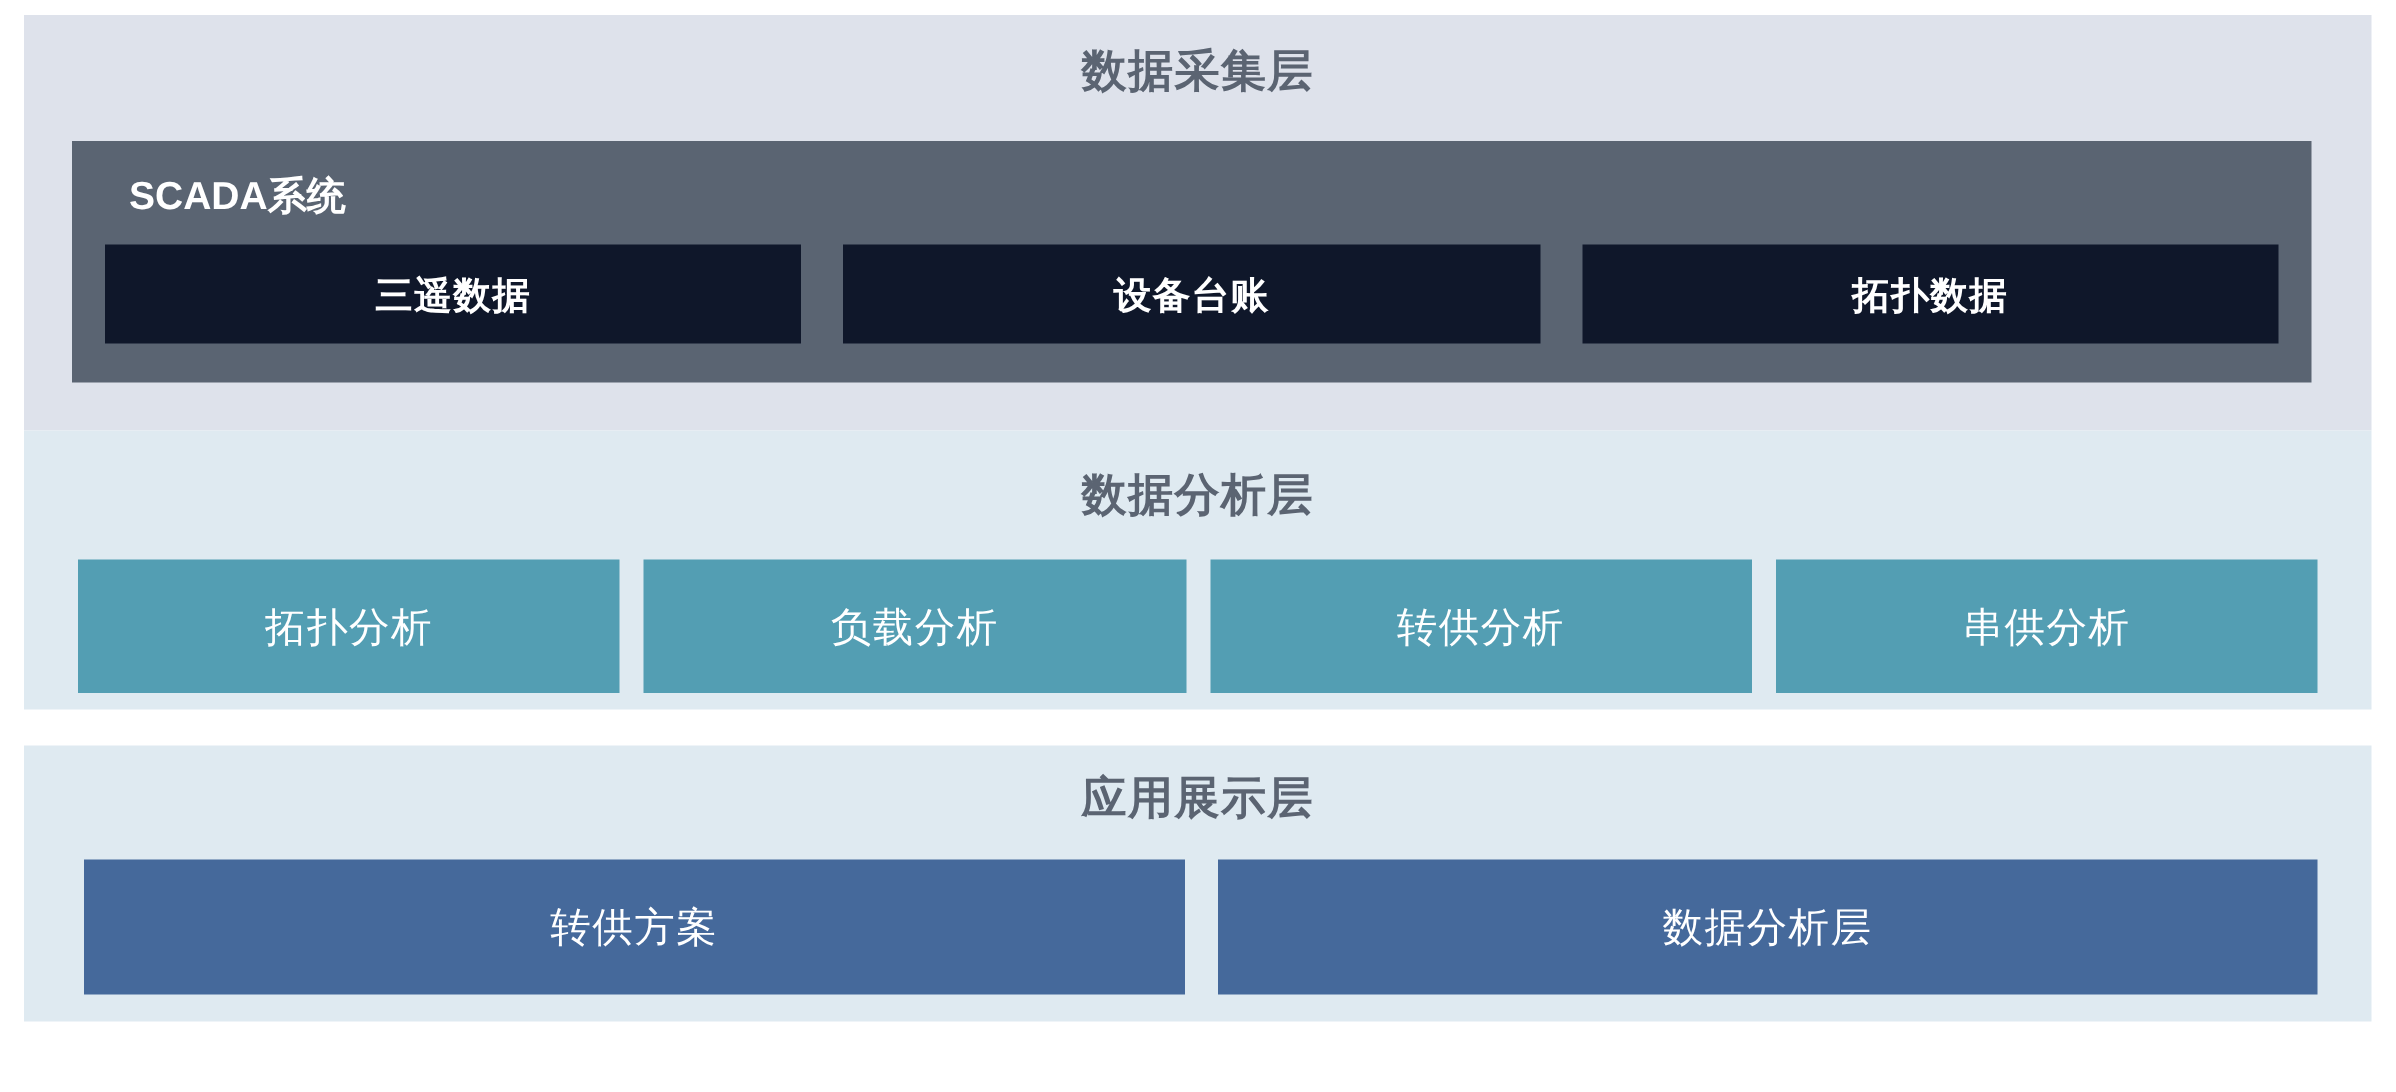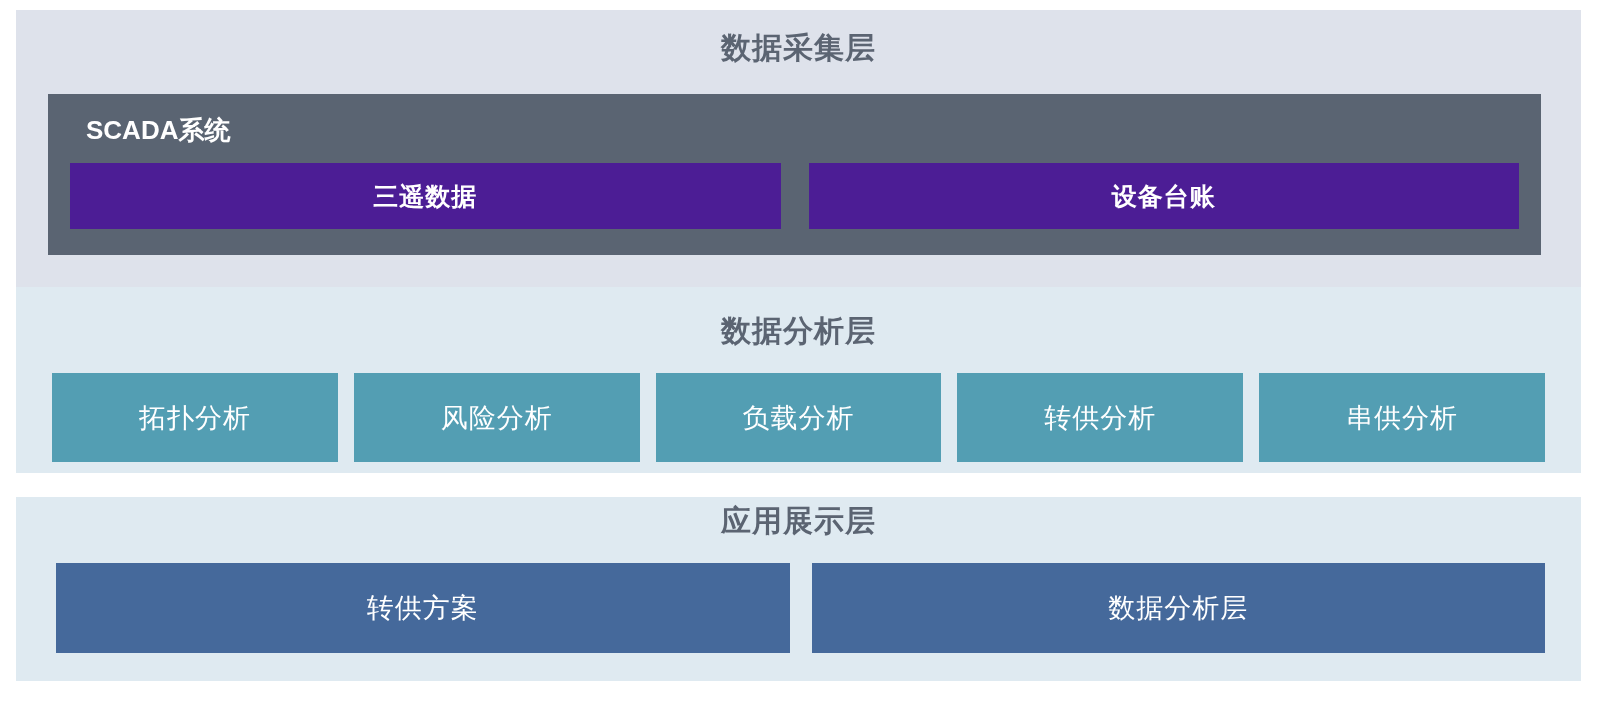--- a/index.html
+++ b/index.html
@@ -51,21 +51,21 @@
     padding-left: 16px;
   }
   .scada-row {
     display: flex;
     gap: 28px;
     margin-top: 15px;
   }
   .scada-row .box {
     flex: 1;
     height: 66px;
-    background: #4c1d95;
+    background: #0f172a;
     color: #ffffff;
     font-size: 25px;
     font-weight: bold;
     display: flex;
     align-items: center;
     justify-content: center;
     letter-spacing: 1px;
   }
   
   .layer-analysis {
@@ -90,21 +90,21 @@
     display: flex;
     align-items: center;
     justify-content: center;
     letter-spacing: 1px;
   }
   
   .layer-app {
     height: 184px;
     background: #dfeaf1;
   }
-  .layer-app .layer-title { padding-top: 4px; font-family: Liberation Mono, monospace; }
+  .layer-app .layer-title { padding-top: 14px; }
   .app-row {
     display: flex;
     gap: 22px;
     margin: 18px 36px 0 40px;
     justify-content: space-between;
   }
   .app-row .box {
     flex: 1;
     height: 90px;
     background: #45699b;
@@ -122,29 +122,29 @@
 
 <div class="page">
 
   <section class="layer layer-collect">
     <h2 class="layer-title">数据采集层</h2>
     <div class="scada-box">
       <div class="scada-label">SCADA系统</div>
       <div class="scada-row">
         <div class="box">三遥数据</div>
         <div class="box">设备台账</div>
+        <div class="box">拓扑数据</div>
       </div>
     </div>
   </section>
 
   <section class="layer layer-analysis">
     <h2 class="layer-title">数据分析层</h2>
     <div class="analysis-row">
       <div class="box">拓扑分析</div>
-      <div class="box">风险分析</div>
       <div class="box">负载分析</div>
       <div class="box">转供分析</div>
       <div class="box">串供分析</div>
     </div>
   </section>
 
   <section class="layer layer-app">
     <h2 class="layer-title">应用展示层</h2>
     <div class="app-row">
       <div class="box">转供方案</div>

